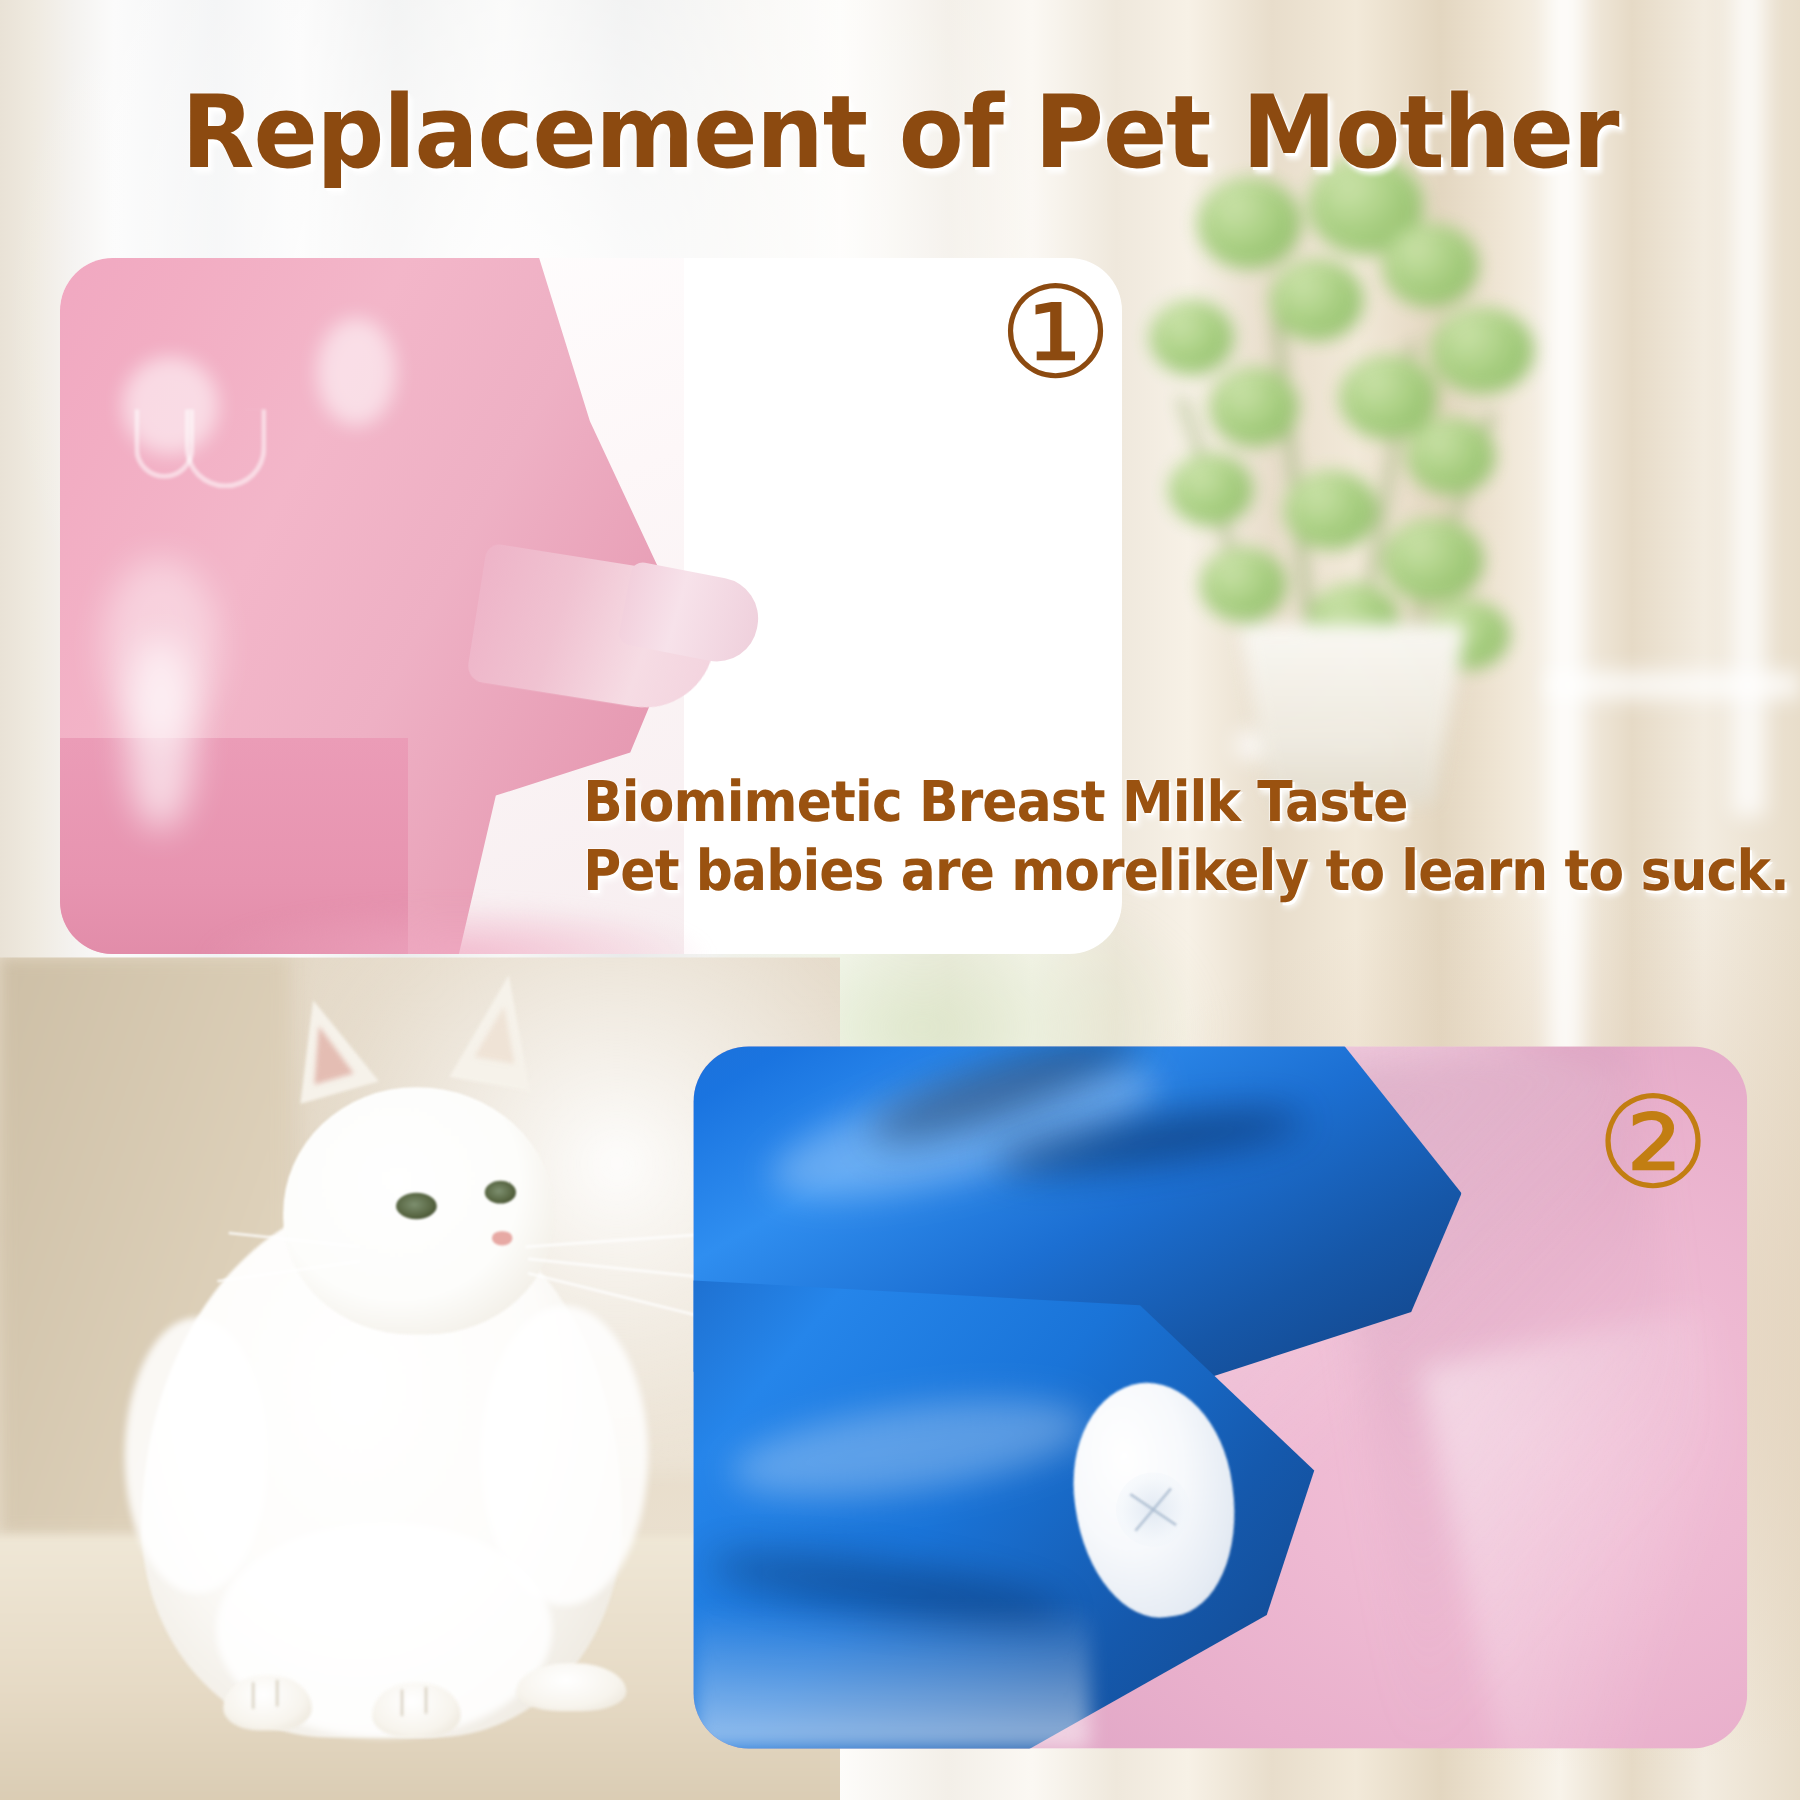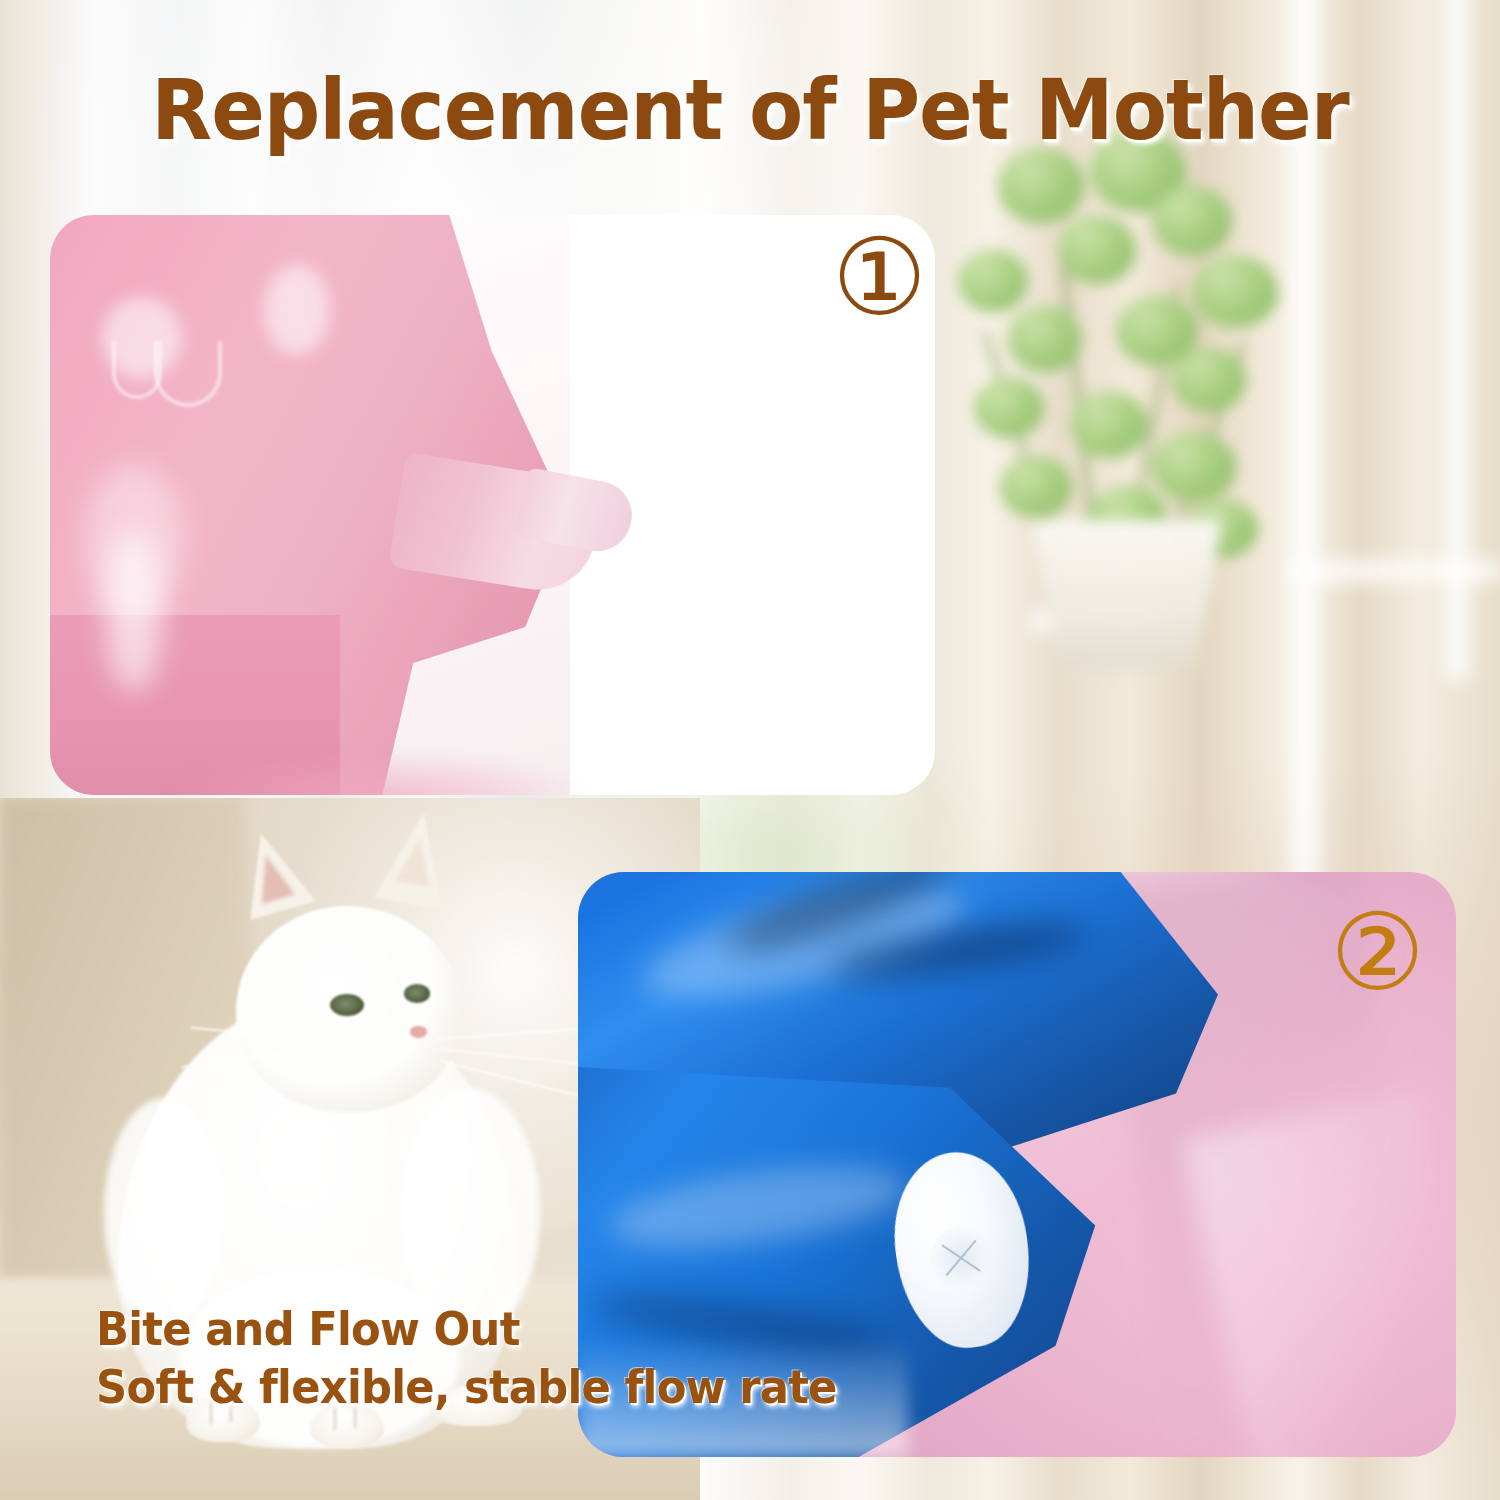--- a/index.html
+++ b/index.html
@@ -528,20 +528,24 @@
       <div class="mouth-line" style="left:62px;top:126px;width:42px;height:54px;"></div>
       <div class="mouth-line" style="left:104px;top:126px;width:60px;height:62px;"></div>
       <div class="hl-soft" style="left:36px;top:250px;width:96px;height:150px;border-radius:48% 48% 50% 50%;"></div>
       <div class="hl-soft" style="left:56px;top:316px;width:56px;height:160px;border-radius:50% 50% 46% 46%;background:rgba(255,255,255,.62);"></div>
       <div class="bottle-shadow"></div>
     </div>
   </div>
 
   <div class="badge badge-1">①</div>
 
+  <div class="feat1">
+    <div class="feat-line">Biomimetic Breast Milk Taste</div>
+    <div class="feat-line">Pet babies are morelikely to learn to suck.</div>
+  </div>
 
   <div class="cat-photo">
     <div class="cat-bg-wall"></div>
     <div class="cat-bg-light"></div>
     <div class="cat-floor"></div>
 
     <div class="cat-body"></div>
     <div class="cat-fur-fringe" style="left:104px;top:300px;width:120px;height:230px;"></div>
     <div class="cat-fur-fringe" style="left:400px;top:290px;width:140px;height:250px;"></div>
     <div class="cat-fur-fringe" style="left:180px;top:470px;width:280px;height:180px;"></div>
@@ -587,18 +591,14 @@
     <div class="nipple-tip"></div>
     <div class="nipple-xcut">
       <div class="xcut-line" style="transform:translate(-50%,-50%) rotate(42deg);"></div>
       <div class="xcut-line" style="transform:translate(-50%,-50%) rotate(-42deg);"></div>
     </div>
     <div class="card2-lightedge"></div>
   </div>
 
   <div class="badge badge-2">②</div>
 
-  <div class="feat2">
-    <div class="feat-line">Bite and Flow Out</div>
-    <div class="feat-line">Soft &amp; flexible, stable flow rate</div>
-  </div>
 
 </div>
 
 </body></html>

